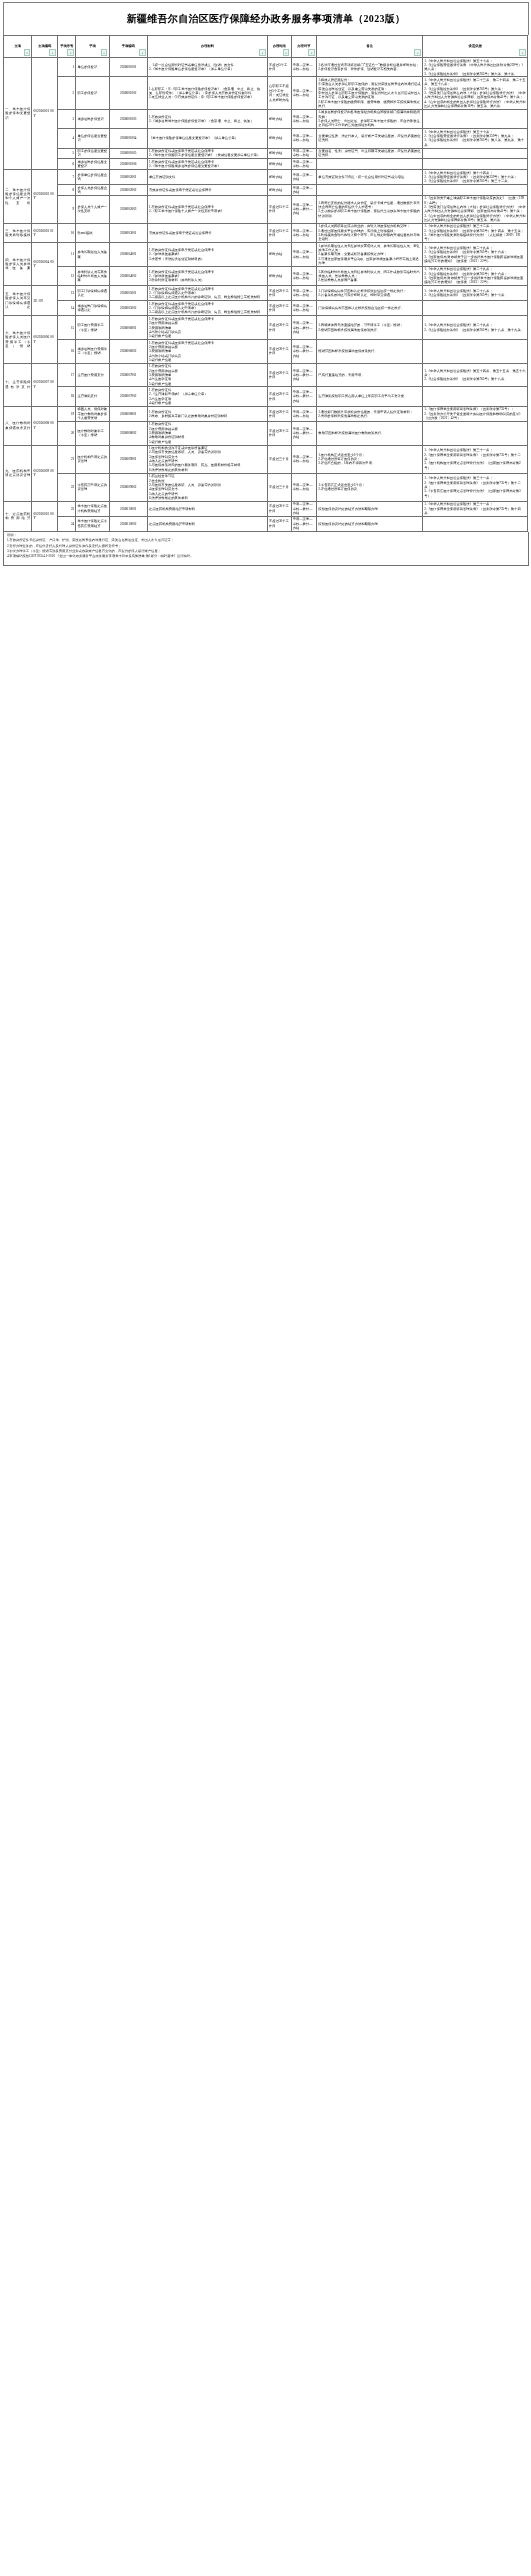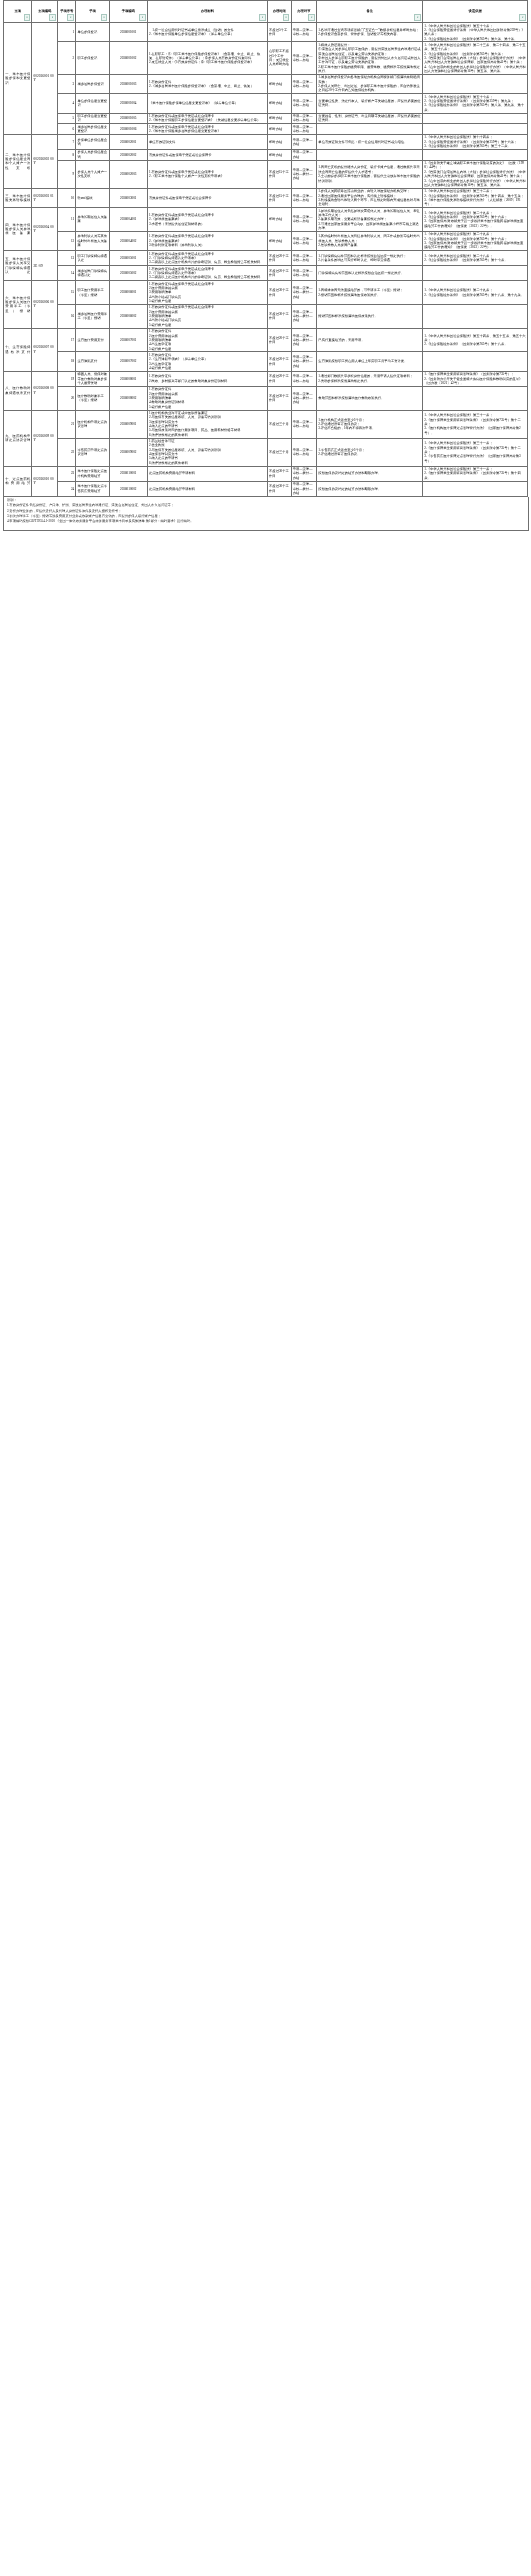--- a/index.html
+++ b/index.html
@@ -84,20 +84,23 @@
     line-height:1.55;
     color:#222;
   }
   .notes div{white-space:nowrap;}
 </style>
 </head>
 <body>
 
 <div class="page">
 
+  <div class="title-box">
+    <div class="doc-title">新疆维吾尔自治区医疗保障经办政务服务事项清单（2023版）</div>
+  </div>
 
   <table class="grid">
     <colgroup>
       <col class="c-main">
         <col class="c-maincode">
         <col class="c-subno">
         <col class="c-sub">
       <col class="c-subcode">
         <col class="c-mat">
         <col class="c-time">

